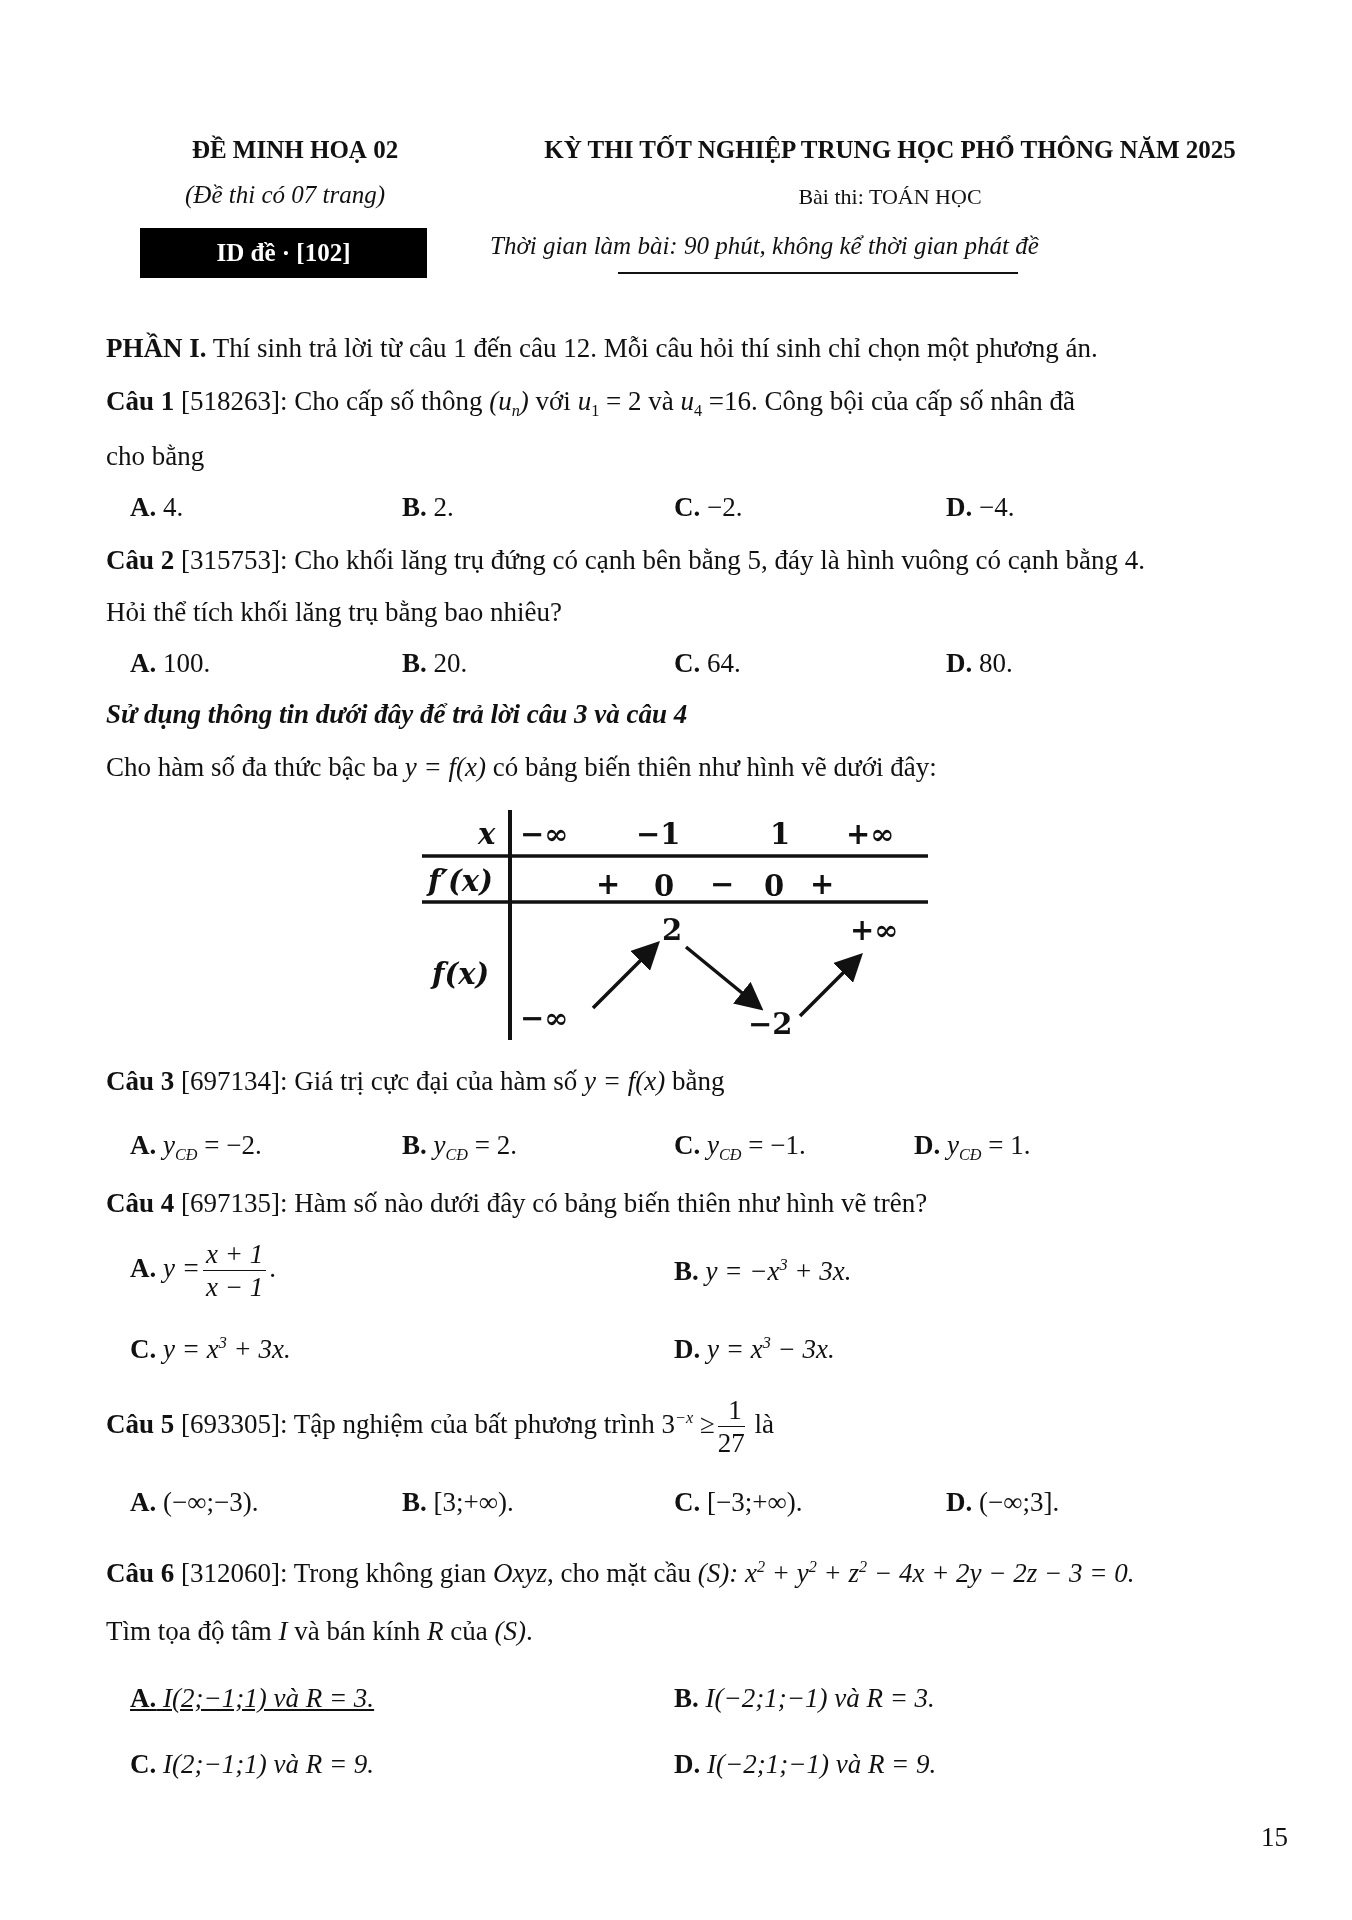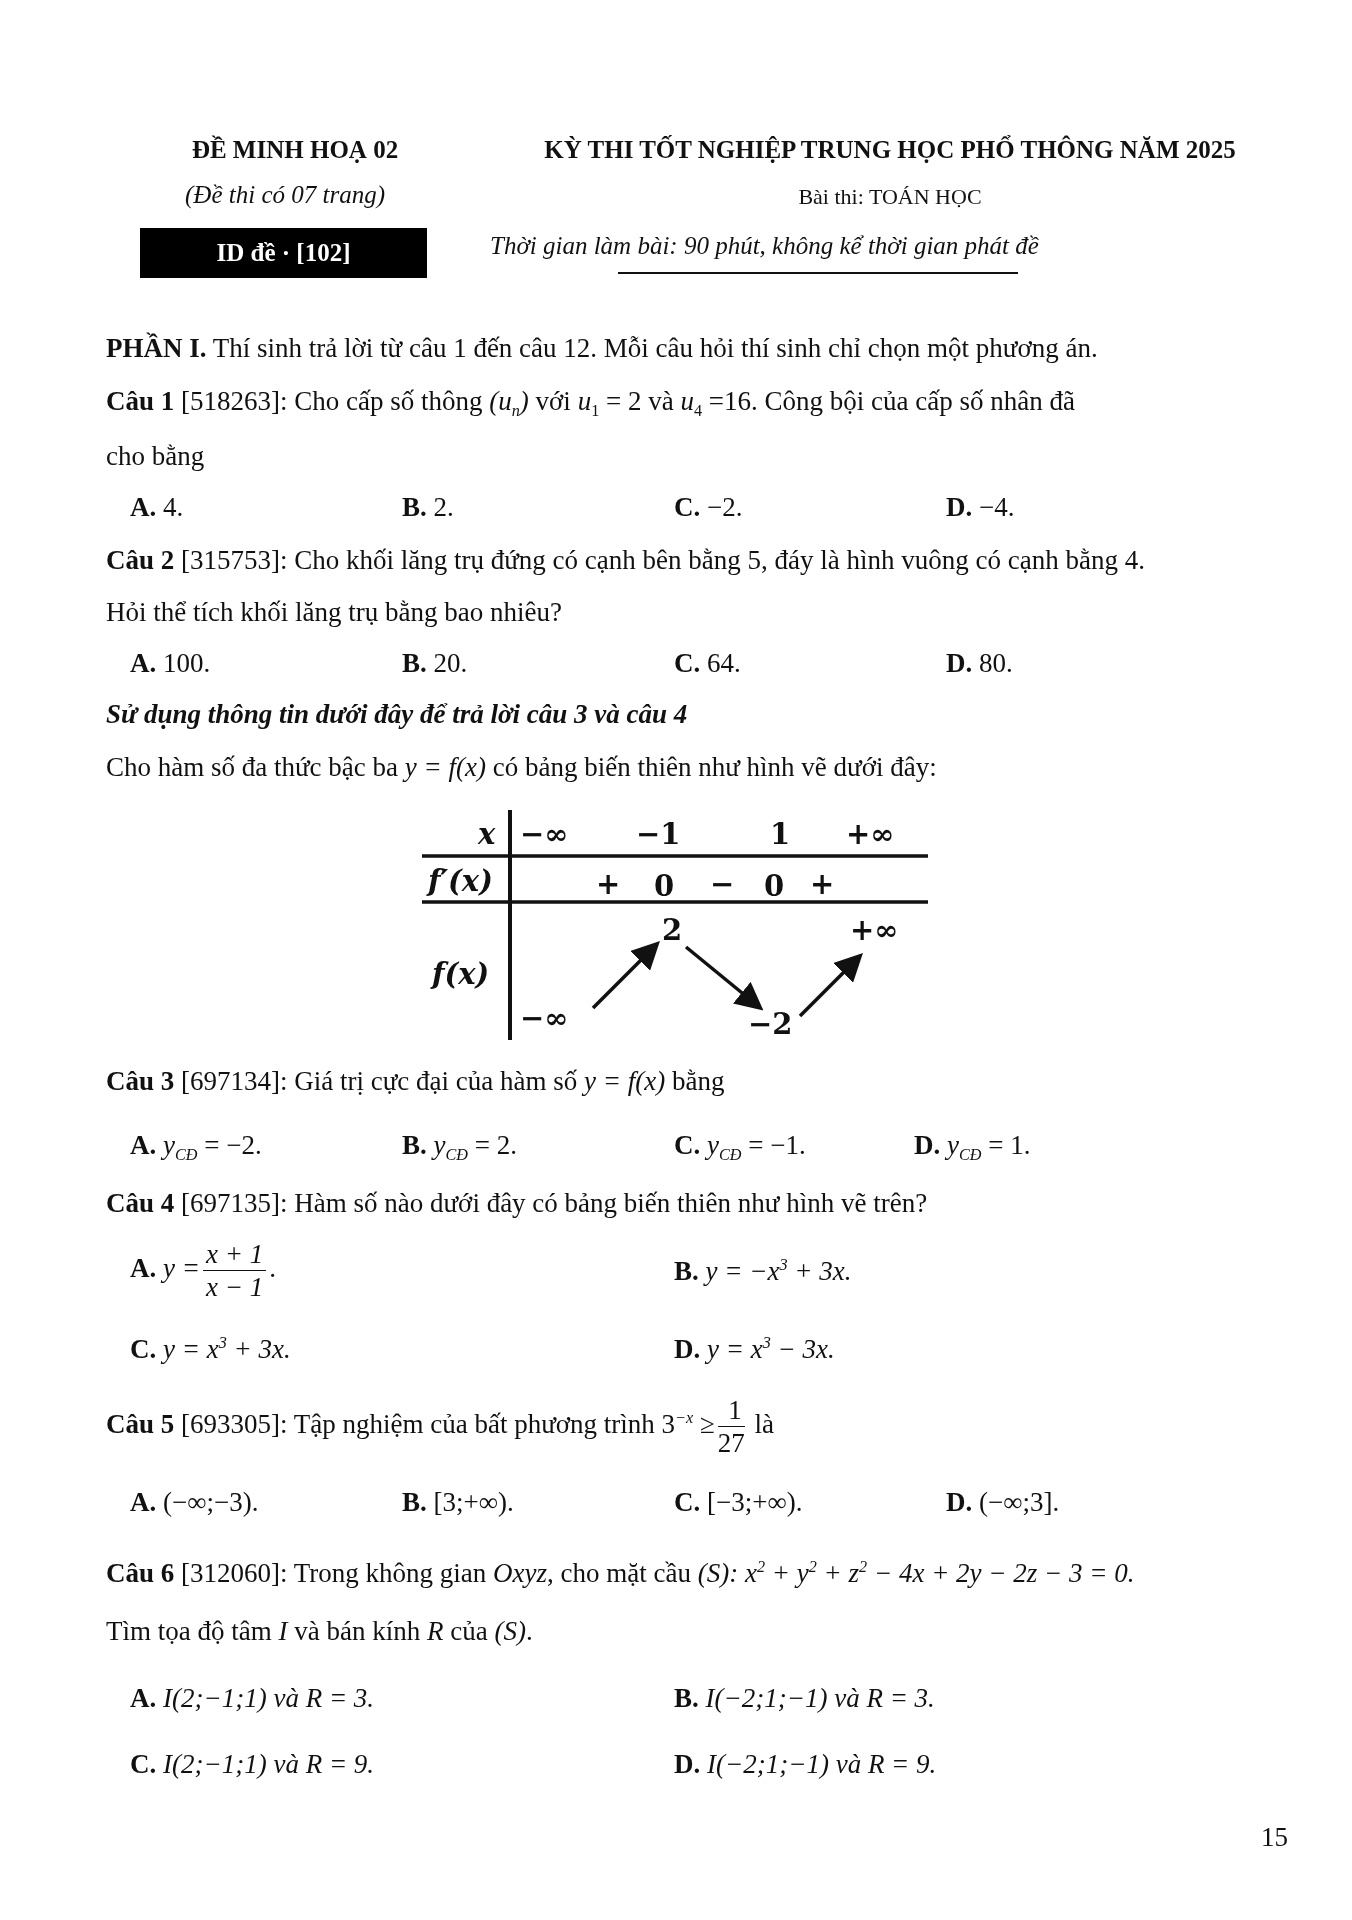--- a/index.html
+++ b/index.html
@@ -150,19 +150,19 @@
   <div class="abs opt" style="left:946px; top:1487px;"><span class="lab">D.</span><span> (−∞;3].</span></div>
 </div>
 
 <div class="abs line" style="top:1558px;">
   <span class="b">Câu 6</span><span> [312060]: </span><span>Trong không gian </span><span class="math">Oxyz</span><span>, cho mặt cầu </span><span class="math"><span>(S): x</span><sup>2</sup><span> + y</span><sup>2</sup><span> + z</span><sup>2</sup><span> − 4x + 2y − 2z − 3 = 0.</span></span>
 </div>
 <div class="abs line" style="top:1616px;">
   <span>Tìm tọa độ tâm </span><span class="math">I</span><span> và bán kính </span><span class="math">R</span><span> của </span><span class="math">(S)</span><span>.</span>
 </div>
 <div>
-  <div class="abs opt math" style="left:130px; top:1683px;"><span class="lab" style="font-style:normal">A.</span><span> I(2;−1;1) và R = 3.</span></div>
+  <div class="abs opt math" style="left:130px; top:1683px;text-decoration:underline;"><span class="lab" style="font-style:normal">A.</span><span> I(2;−1;1) và R = 3.</span></div>
   <div class="abs opt math" style="left:674px; top:1683px;"><span class="lab" style="font-style:normal">B.</span><span> I(−2;1;−1) và R = 3.</span></div>
   <div class="abs opt math" style="left:130px; top:1749px;"><span class="lab" style="font-style:normal">C.</span><span> I(2;−1;1) và R = 9.</span></div>
   <div class="abs opt math" style="left:674px; top:1749px;"><span class="lab" style="font-style:normal">D.</span><span> I(−2;1;−1) và R = 9.</span></div>
 </div>
 
 <div class="abs" id="page-number">15</div>
 
 </body></html>

